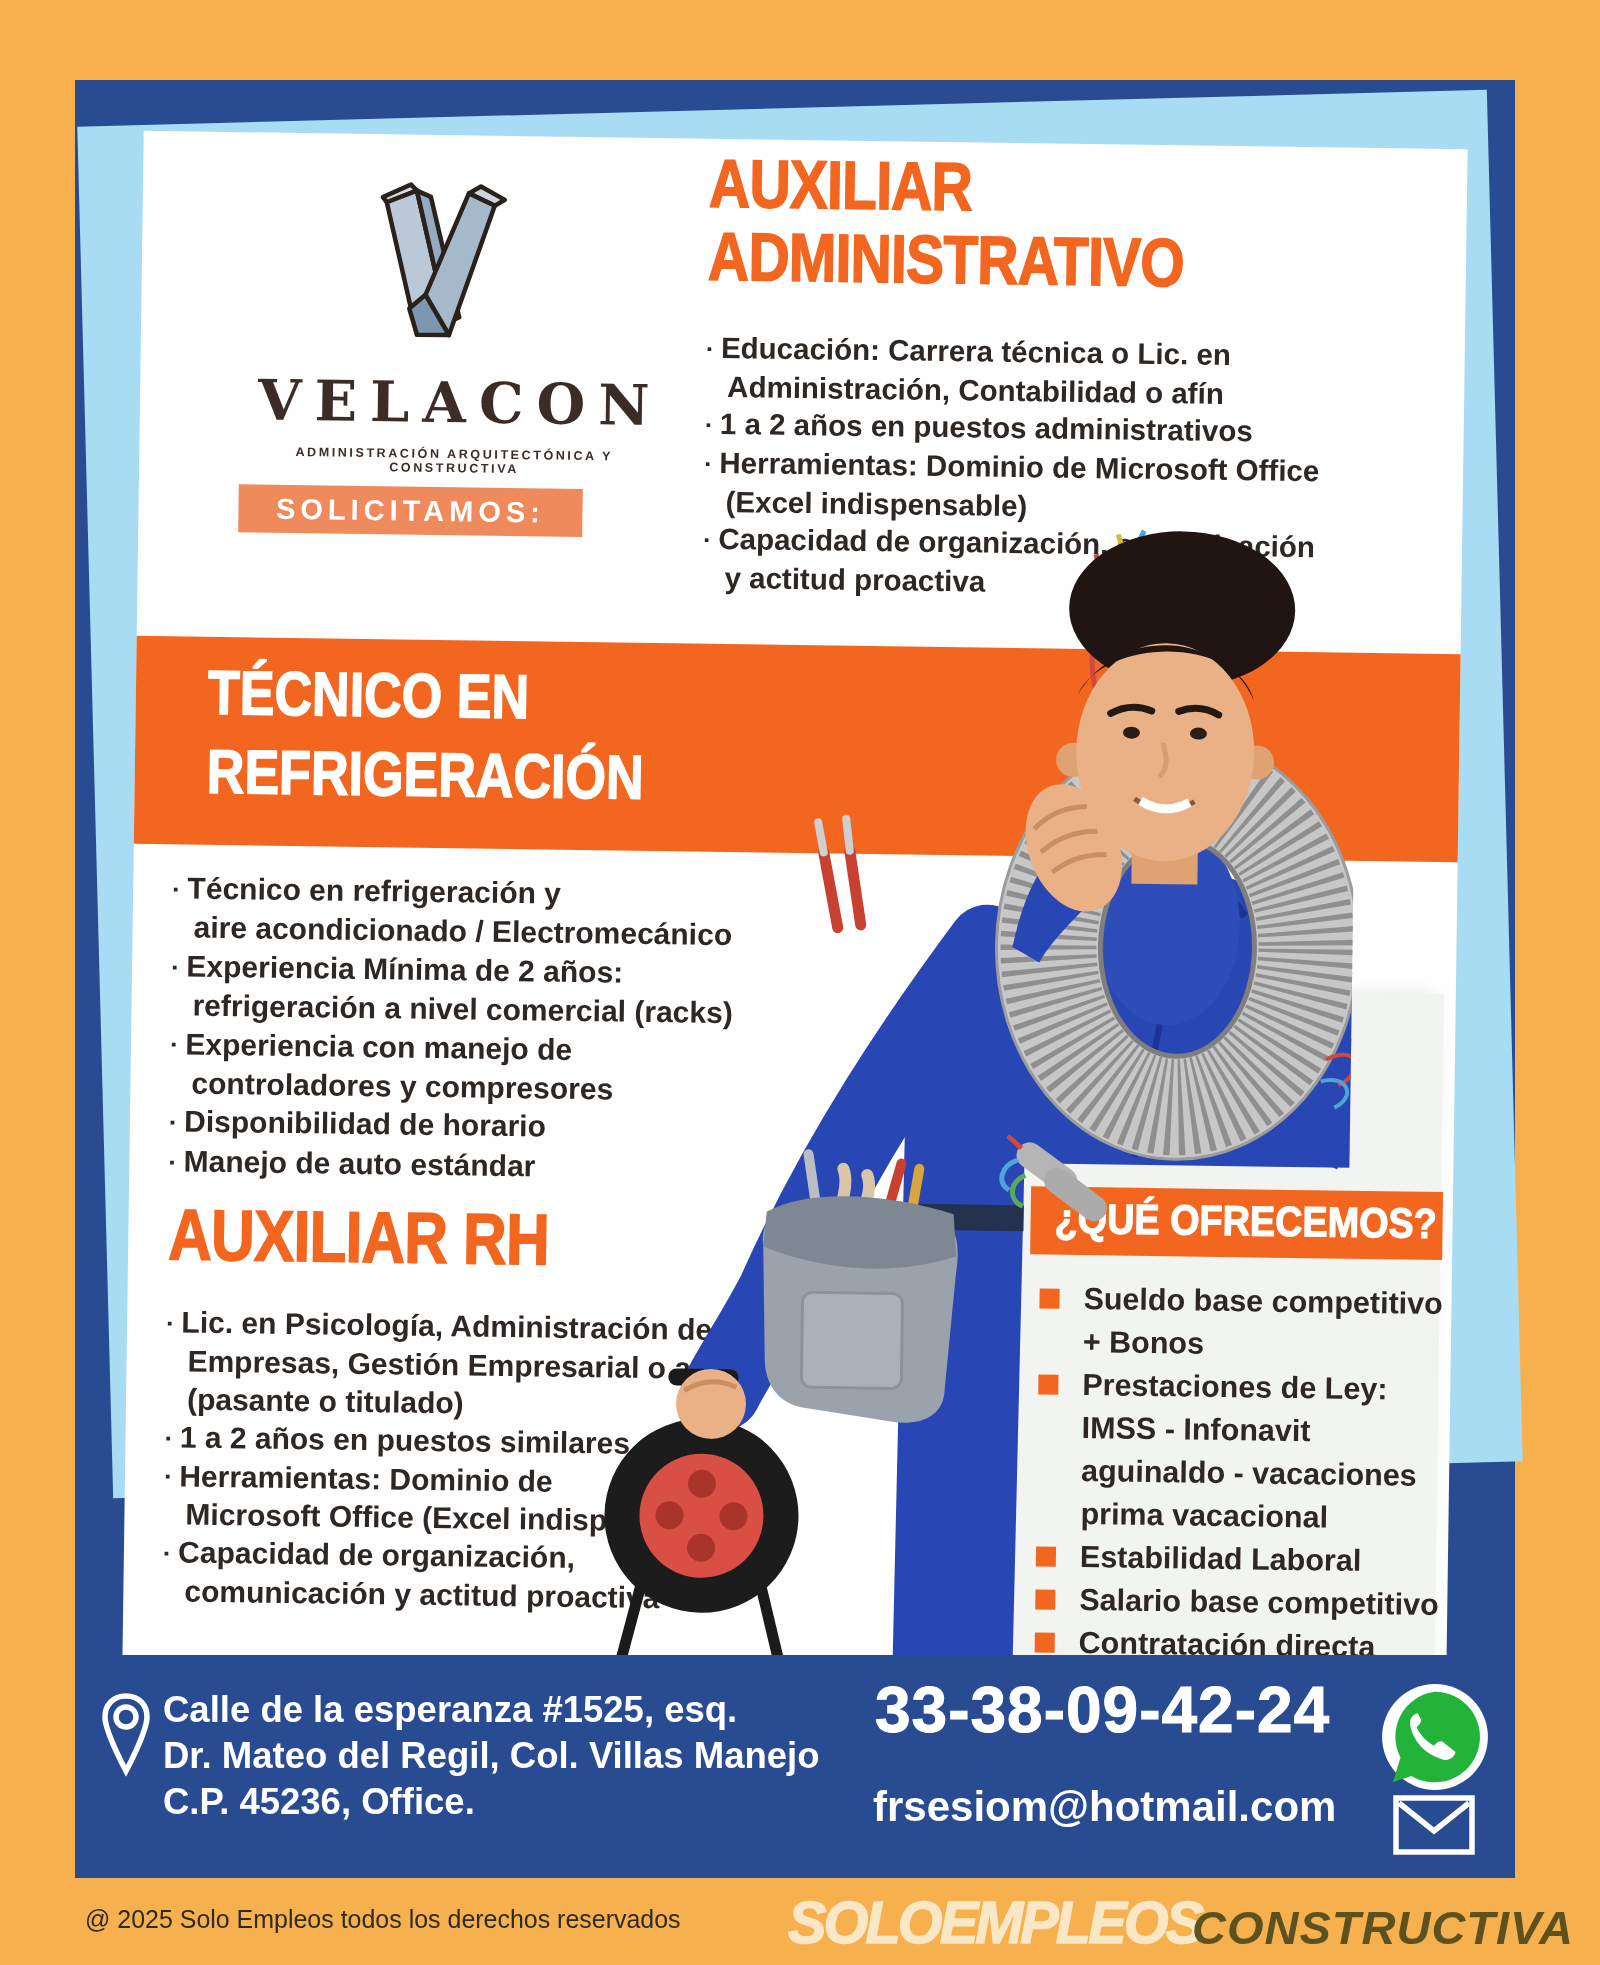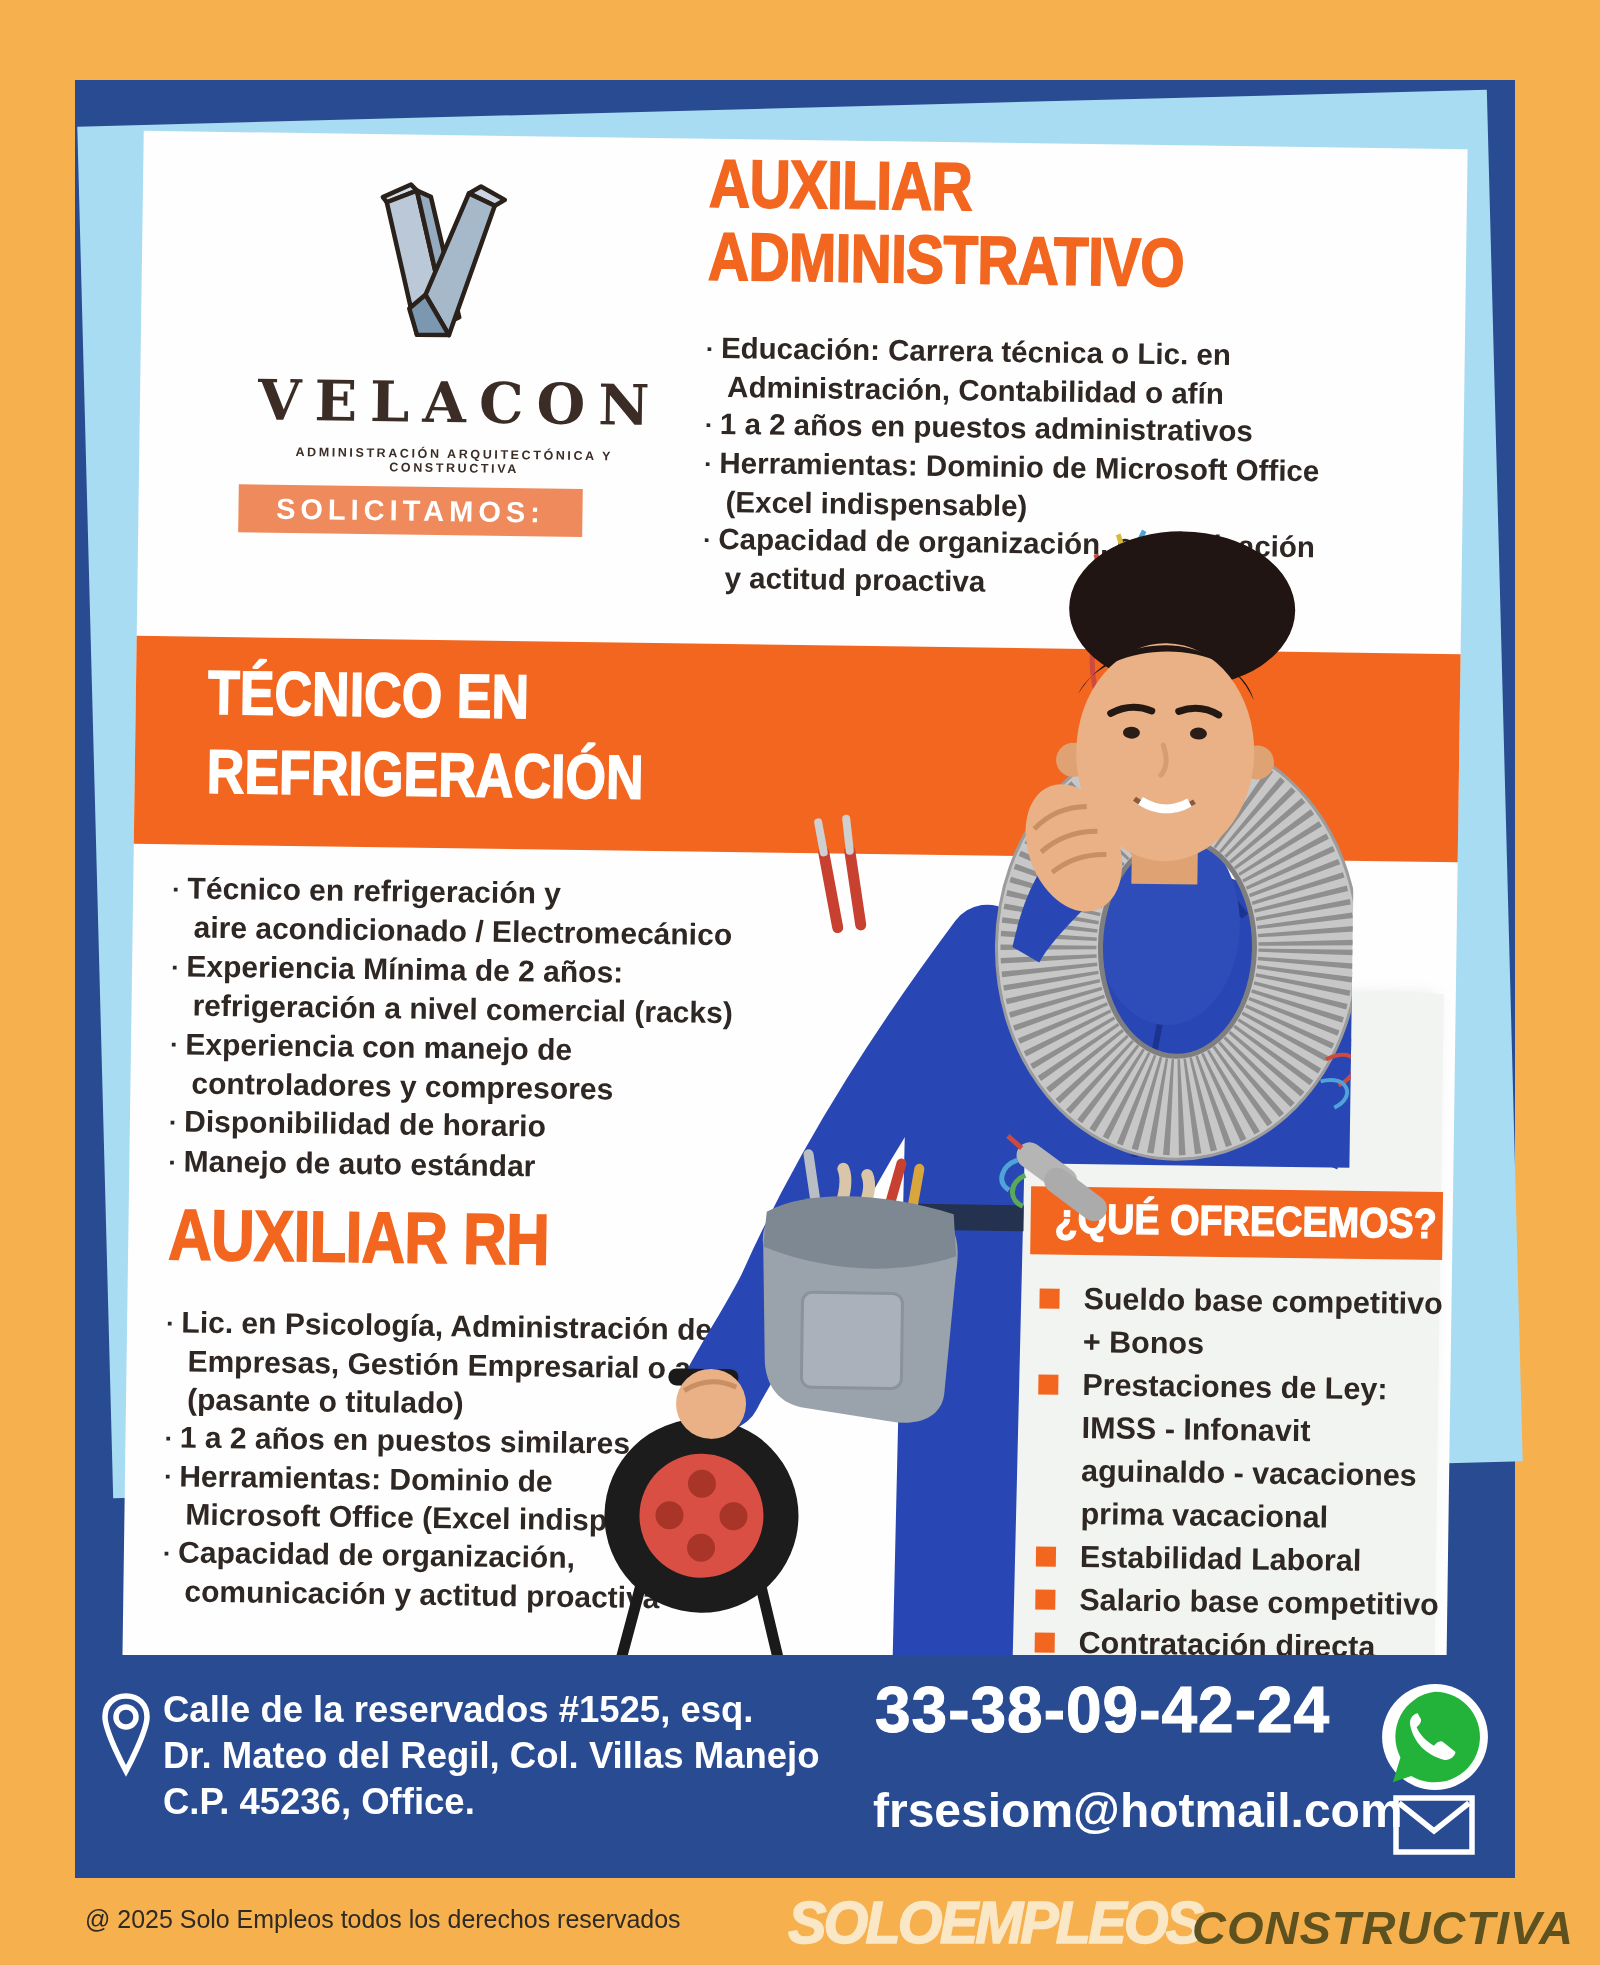--- a/index.html
+++ b/index.html
@@ -48,21 +48,21 @@
   #offers-title .t{position:absolute;left:24px;top:8px;font-size:42px;font-weight:bold;-webkit-text-stroke:1.2px #fff;}
   #offers-list{left:30px;top:288px;font-size:30.5px;line-height:43px;color:#2E2723;font-weight:bold;}
   .of{white-space:nowrap;}
   .osq{display:inline-block;width:20px;height:20px;background:#F2661F;margin-right:24px;}
   .oc{padding-left:44px;}
 
   
   #band{left:75px;top:1655px;width:1440px;height:223px;background:#294B91;color:#fff;}
   #address{left:88px;top:32px;font-size:36.5px;line-height:46px;font-weight:bold;}
   #phone{left:800px;top:18px;font-size:64px;font-weight:bold;-webkit-text-stroke:1px #fff;letter-spacing:1px;}
-  #email{left:798px;top:128px;font-size:48px;font-weight:bold;}
+  #email{left:798px;top:128px;font-size:42px;font-weight:bold;}
   #pin{left:26px;top:36px;}
   #wa{left:1306px;top:28px;}
   #env{left:1318px;top:140px;}
 
   
   #copyright{left:85px;top:1904px;font-size:26px;color:#2E2A24;transform:scaleX(0.96);transform-origin:0 0;white-space:nowrap;}
   #brand{left:788px;top:1888px;font-size:60px;font-weight:bold;font-style:italic;color:#F9E7C6;
     letter-spacing:-3px;transform:scaleX(0.96);transform-origin:0 0;white-space:nowrap;-webkit-text-stroke:1.5px #F9E7C6;}
   #city{left:1192px;top:1900px;font-size:47px;font-weight:bold;font-style:italic;color:#5D521F;white-space:nowrap;letter-spacing:1px;}
 
@@ -233,21 +233,21 @@
     <path d="M98,880 q26,-16 52,-4" stroke="#C98F62" stroke-width="5" fill="none"></path>
   </svg>
 </div>
 
 <div class="abs z6" id="band">
   <svg class="abs" id="pin" width="50" height="92" viewBox="0 0 50 92">
     <path d="M25 5 C12 5 4 14 4 26 C4 41 25 80 25 80 C25 80 46 41 46 26 C46 14 38 5 25 5 Z" fill="none" stroke="#fff" stroke-width="5.5"></path>
     <circle cx="25" cy="26" r="10" fill="none" stroke="#fff" stroke-width="5.5"></circle>
   </svg>
   <div class="abs" id="address">
-    <div>Calle de la reservados #1525, esq.</div>
+    <div>Calle de la esperanza #1525, esq.</div>
     <div>Dr. Mateo del Regil, Col. Villas Manejo</div>
     <div>C.P. 45236, Office.</div>
   </div>
   <div class="abs" id="phone">33-38-09-42-24</div>
   <div class="abs" id="email">frsesiom@hotmail.com</div>
   <svg class="abs" id="wa" width="108" height="108" viewBox="0 0 100 100">
     <circle cx="50" cy="50" r="49" fill="#fff"></circle>
     <path d="M50 8 a42 42 0 1 1 -22 78 L11 92 L18 69 A42 42 0 0 1 50 8 Z" fill="#23B33A"></path>
     <path d="M34 28 c-5 1 -8 6 -7 11 c3 16 15 28 31 32 c5 1 10 -2 11 -7 l-11 -9 c-2 -2 -5 -1 -7 1 l-2 2 c-7 -4 -13 -10 -16 -17 l2 -2 c2 -2 3 -5 1 -7 Z" fill="#fff"></path>
   </svg>

